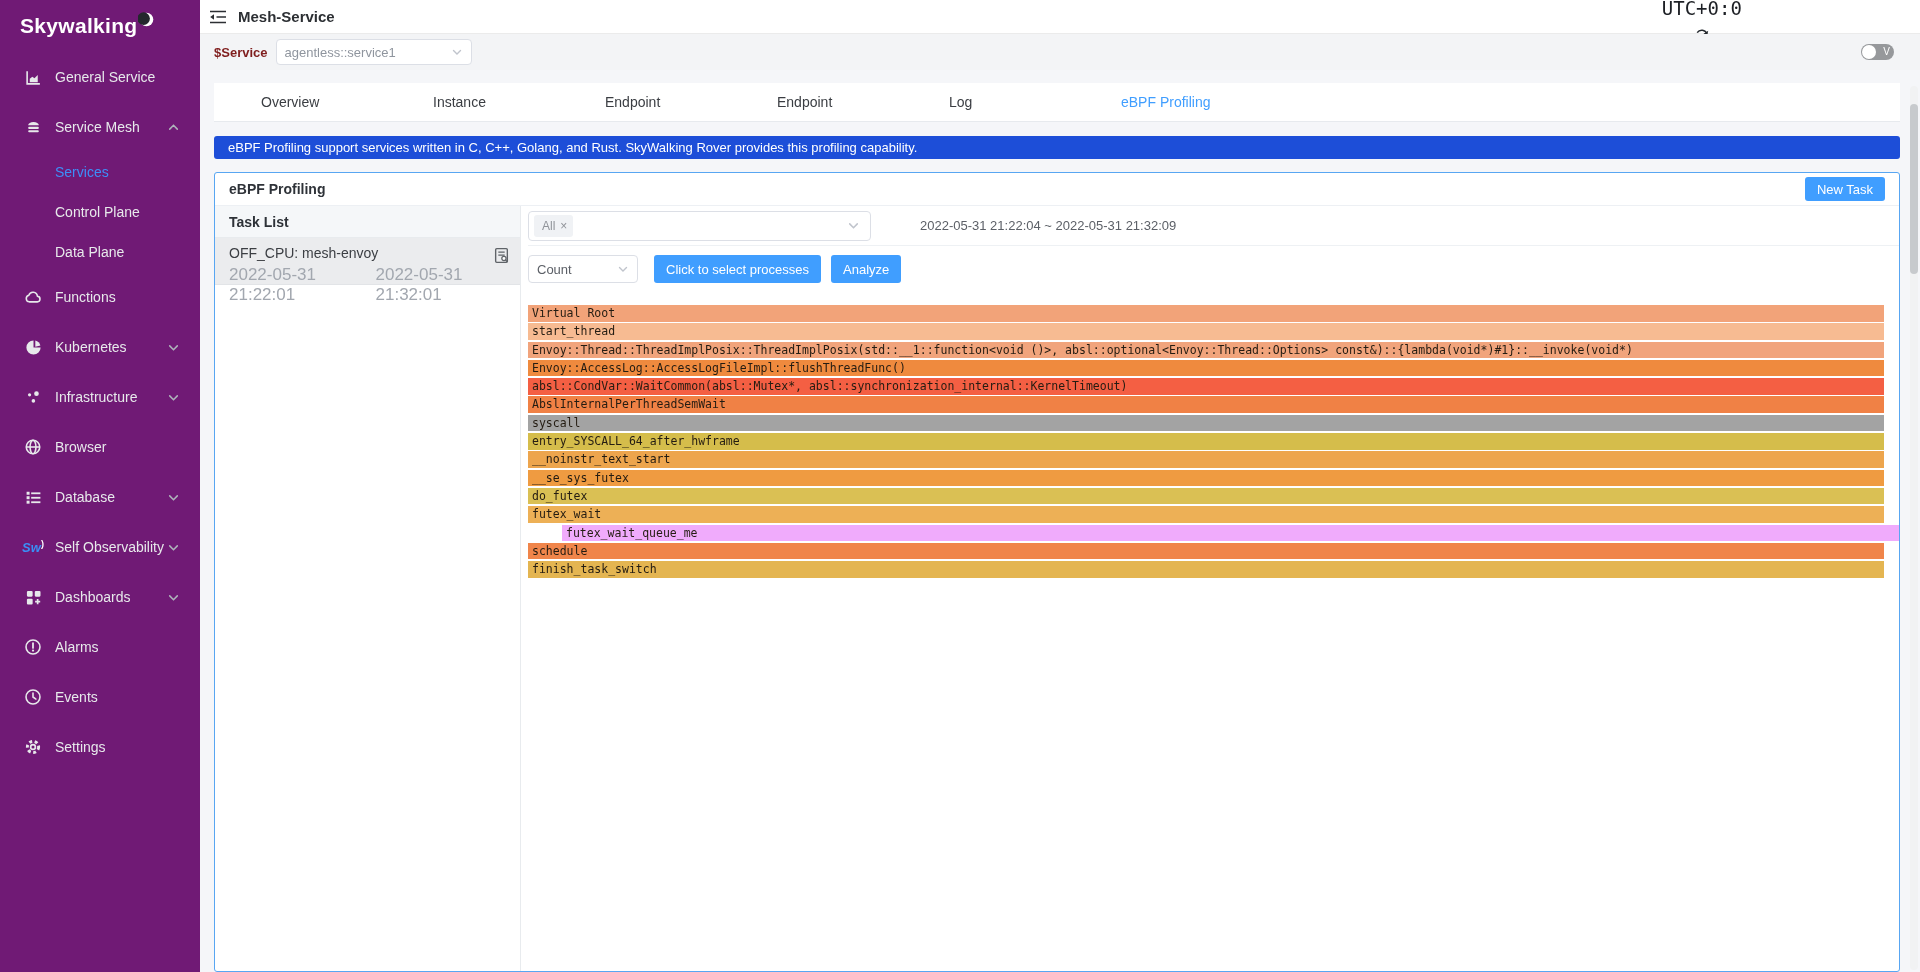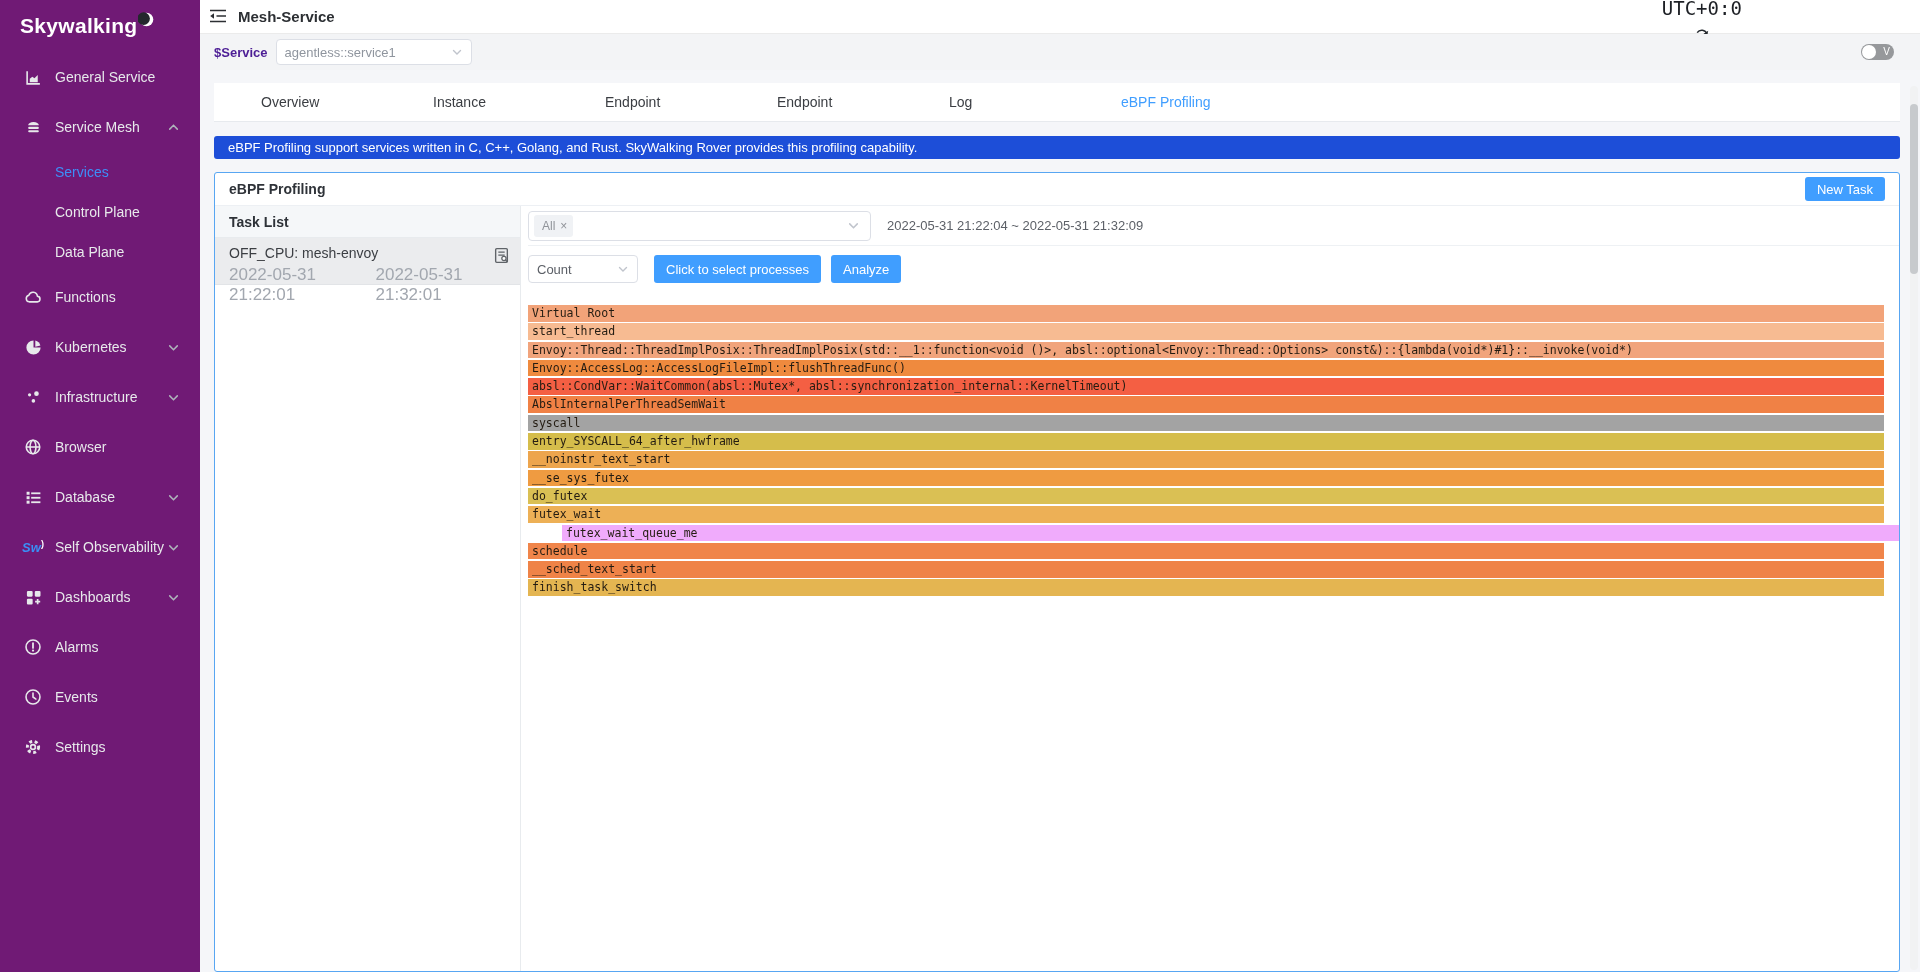--- a/index.html
+++ b/index.html
@@ -17,25 +17,25 @@
   .s-sub { height:40px; padding-left:55px; }
   .s-item.active .s-label { color:#3d8ff8; }
   .s-chev { margin-left:auto; margin-right:20px; display:inline-flex; }
   .s-chev.up svg { transform:rotate(180deg); }
   .sw-txt { color:#3a8ff7; font-weight:700; font-size:13px; font-style:italic; }
   .sw-txt i { color:#fff; font-style:normal; font-size:9px; vertical-align:super; }
 
   
   .main { flex:1; display:flex; flex-direction:column; position:relative; min-width:0; }
   .topbar { height:34px; background:#fff; border-bottom:1px solid #ebebeb; display:flex; align-items:center; justify-content:space-between; padding:0 18px 0 8px; }
-  .topbar-left { display:flex; align-items:flex-start; gap:10px; }
+  .topbar-left { display:flex; align-items:center; gap:10px; }
   .page-title { font-size:15px; font-weight:700; color:#2c2f33; }
   .topbar-right { display:flex; align-items:center; gap:8px; font-family:"DejaVu Sans Mono",monospace; font-size:19px; color:#1d2025;flex-direction:column; }
   .servicebar { height:36px; background:#f3f4f6; display:flex; align-items:center; padding-left:14px; }
-  .svc-label { font-size:13px; color:#4c1d95; font-weight:700; }
+  .svc-label { font-size:13px; color:#7f1d1d; font-weight:700; }
   .svc-select { margin-left:8px; width:196px; height:26px; background:#fff; border:1px solid #dcdfe6; border-radius:4px; display:flex; align-items:center; justify-content:space-between; padding:0 8px; }
   .svc-value { font-size:13px; color:#8f959e; }
   .toggle { margin-left:auto; margin-right:26px; width:33px; height:16px; border-radius:9px; background:#96989b; position:relative; cursor:pointer; }
   .knob { position:absolute; left:1px; top:1px; width:14px; height:14px; border-radius:50%; background:#fff; }
   .toggle-label { position:absolute; right:4px; top:1.5px; color:#fff; font-size:10px; }
 
   .content { flex:1; min-height:0; display:flex; flex-direction:column; padding:13px 20px 0 14px; }
   .tabs-card { background:#fff; height:39px; border-bottom:1px solid #e7eaee; display:flex; align-items:center; padding-left:47px; flex:0 0 39px; }
   .tab { width:172px; font-size:14px; color:#3a3d42; cursor:pointer; }
   .tab.active { color:#409eff; }
@@ -48,21 +48,21 @@
   .panel-body { flex:1; min-height:0; display:flex; }
 
   .task-panel { width:306px; flex:0 0 306px; border-right:1px solid #e8ebee; display:flex; flex-direction:column; }
   .task-header { height:32px; background:#f5f7f9; border-bottom:1px solid #e8ebee; display:flex; align-items:center; padding-left:14px; font-size:14px; font-weight:700; color:#2e3238; }
   .task-item { height:47px; background:#ebecee; border-bottom:1px solid #e2e4e7; padding:7px 12px 0 14px; position:relative; cursor:pointer; }
   .task-name { font-size:14px; color:#3b3e43; }
   .task-times { margin-top:4px; display:flex; gap:14px; font-size:17px; color:#a2a7af; }
   .task-icon { position:absolute; right:10px; top:9px; }
 
   .analysis { flex:1; min-width:0; display:flex; flex-direction:column; padding-left:7px; }
-  .row1 { height:40px; flex:0 0 40px; display:flex; align-items:center; border-bottom:1px solid #eef1f4; }
+  .row1 { height:40px; flex:0 0 40px; display:flex; align-items:center; border-bottom:1px solid #eef1f4;gap:33px; }
   .multiselect { width:343px; height:30px; background:#fff; border:1px solid #dcdfe6; border-radius:4px; display:flex; align-items:center; justify-content:space-between; padding:0 10px 0 5px; }
   .tag { background:#f0f2f5; border-radius:3px; height:22px; display:flex; align-items:center; gap:5px; padding:0 6px 0 8px; font-size:12px; color:#909399; }
   .tag-close { cursor:pointer; font-size:12px; color:#909399; }
   .range { margin-left:16px; font-size:13px; color:#5c6067; }
   .row2 { margin-top:9px; display:flex; align-items:center; flex:0 0 28px; }
   .count-select { width:110px; height:28px; background:#fff; border:1px solid #dcdfe6; border-radius:4px; display:flex; align-items:center; justify-content:space-between; padding:0 8px; font-size:13px; color:#5c6067; }
   .btn-sel { margin-left:16px; height:28px; }
   .btn-an { margin-left:10px; height:28px; }
   .flame { margin-top:22px; margin-right:15px; }
   .frame { height:16.5px; line-height:16.5px; margin-bottom:1.8px; padding-left:4px; font-family:"DejaVu Sans Mono",monospace; font-size:11.5px; color:#241c12; white-space:nowrap; overflow:hidden; cursor:pointer; }
@@ -363,21 +363,20 @@
                 <div class="frame" style="background: rgb(244, 95, 67); width: 100%;">absl::CondVar::WaitCommon(absl::Mutex*, absl::synchronization_internal::KernelTimeout)</div>
                 <div class="frame" style="background: rgb(240, 129, 69); width: 100%;">AbslInternalPerThreadSemWait</div>
                 <div class="frame" style="background: #a3a3a3; width: 100%;">syscall</div>
                 <div class="frame" style="background: rgb(213, 189, 75); width: 100%;">entry_SYSCALL_64_after_hwframe</div>
                 <div class="frame" style="background: rgb(237, 165, 77); width: 100%;">__noinstr_text_start</div>
                 <div class="frame" style="background: rgb(239, 155, 65); width: 100%;">__se_sys_futex</div>
                 <div class="frame" style="background: rgb(218, 192, 84); width: 100%;">do_futex</div>
                 <div class="frame" style="background: rgb(237, 176, 86); width: 100%;">futex_wait</div>
                 <div class="frame" style="background: #f0abfc; width: 100%; margin-left: 34px;">futex_wait_queue_me</div>
                 <div class="frame" style="background: rgb(240, 133, 74); width: 100%;">schedule</div>
-                <div class="frame" style="background: rgb(239, 131, 71); width: 100%;">__sched_text_start</div>
                 <div class="frame" style="background: rgb(228, 181, 81); width: 100%;">finish_task_switch</div>
               </div>
           </div>
         </div>
       </div>
 
     </div>
 
     <div class="scrollbar">
       <div class="scroll-thumb"></div>

